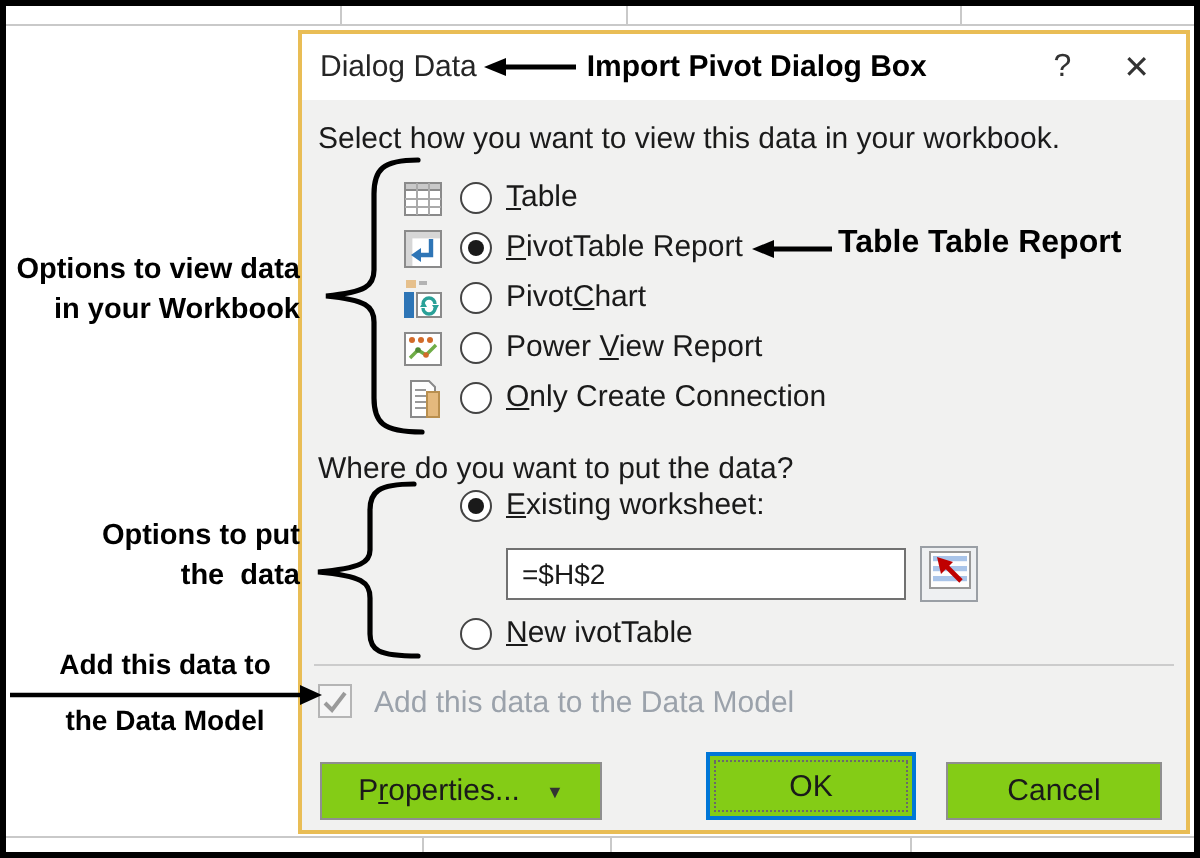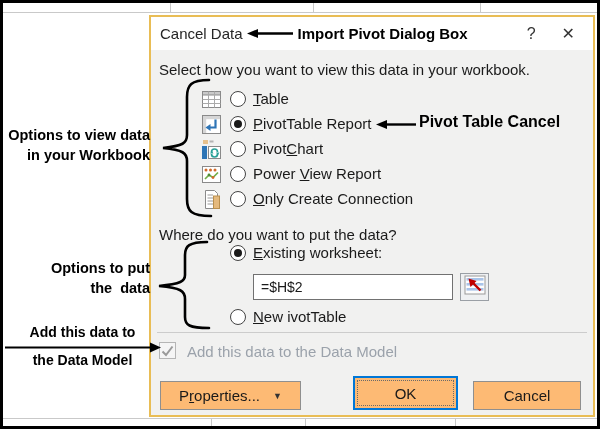--- a/index.html
+++ b/index.html
@@ -46,21 +46,21 @@
   .separator { position:absolute; left:6px; top:315px; width:430px; height:1px;
                background:#cccccc; }
 
   .checkbox { position:absolute; left:8px; top:325px; width:17px; height:17px;
               background:#f5f5f5; border:1px solid #b5b5b5; display:flex;
               align-items:center; justify-content:center; }
   .cb-label { position:absolute; left:36px; top:326px; font-size:15px; color:#9ba2ab;
               white-space:nowrap; }
 
   .btn { position:absolute; display:flex; align-items:center; justify-content:center;
-         background:#fdba74; border:1px solid #8f8f8f; font-size:15px; color:#1a1a1a;
+         background:#84cc16; border:1px solid #8f8f8f; font-size:15px; color:#1a1a1a;
          white-space:nowrap; cursor:default; }
   .btn-props { left:9px; top:364px; width:141px; height:29px; }
   .caret { font-size:9px; margin-left:13px; color:#333; }
   .btn-ok { left:202px; top:359px; width:105px; height:34px;
             border:2px solid #0077d7; outline:1px dotted #6a6a6a; outline-offset:-5px; }
   .btn-cancel { left:322px; top:364px; width:108px; height:29px; }
 
   
   .ann-left { position:absolute; left:0; width:147px; text-align:right; font-weight:bold;
               font-size:14.5px; color:#000; line-height:20px; z-index:5; }
@@ -84,21 +84,21 @@
   <div class="gl" style="left:452px;top:415px;width:1px;height:10px"></div>
   <div class="gl" style="left:594px;top:9px;width:1px;height:407px"></div>
   <div class="gl" style="left:594px;top:44px;width:6px;height:1px"></div>
   <div class="gl" style="left:594px;top:131px;width:6px;height:1px"></div>
   <div class="gl" style="left:594px;top:218px;width:6px;height:1px"></div>
   <div class="gl" style="left:594px;top:305px;width:6px;height:1px"></div>
 
   <div class="dialog">
 
     <div class="titlebar">
-      <span class="title">Cancel Data</span>
+      <span class="title">Dialog Data</span>
       <svg class="tb-arrow" width="46" height="13">
         <polygon points="0,6.5 11,2 11,11" fill="#000"></polygon>
         <line x1="9" y1="6.5" x2="46" y2="6.5" stroke="#000" stroke-width="2.4"></line>
       </svg>
       <span class="ann-bold">Import Pivot Dialog Box</span>
       <span class="tb-spacer"></span>
       <span class="help">?</span>
       <span class="close">✕</span>
     </div>
 
@@ -128,21 +128,21 @@
           <path d="M14.5 5.5 L14.5 13.5 L9 13.5" fill="none" stroke="#2e75b6" stroke-width="2.2"></path>
           <polygon points="9.5,10 9.5,17 4.5,13.5" fill="#2e75b6"></polygon>
         </svg>
       </span>
       <span class="radio checked"></span>
       <span class="opt-label"><span></span><span class="u">P</span><span>ivotTable Report</span></span>
       <svg class="pv-arrow" width="40" height="13">
         <polygon points="0,6.5 11,2 11,11" fill="#000"></polygon>
         <line x1="9" y1="6.5" x2="40" y2="6.5" stroke="#000" stroke-width="2.4"></line>
       </svg>
-      <span class="pv-label">Pivot Table Cancel</span>
+      <span class="pv-label">Table Table Report</span>
     </div>
 
     <div class="opt-row" style="top:120px">
       <span class="opt-icon">
         <svg width="21" height="21" viewBox="0 0 21 21">
           <rect x="2" y="1" width="5" height="4" fill="#e6c08c"></rect>
           <rect x="8.5" y="1.5" width="4" height="2" fill="#b3b3b3"></rect>
           <rect x="1" y="7" width="5" height="13" fill="#2e75b6"></rect>
           <rect x="7.5" y="7.5" width="12" height="12" fill="#fff" stroke="#8a8a8a"></rect>
           <path d="M10.5 13 a3 3 0 0 1 6 0" fill="none" stroke="#2aa198" stroke-width="1.7"></path>

